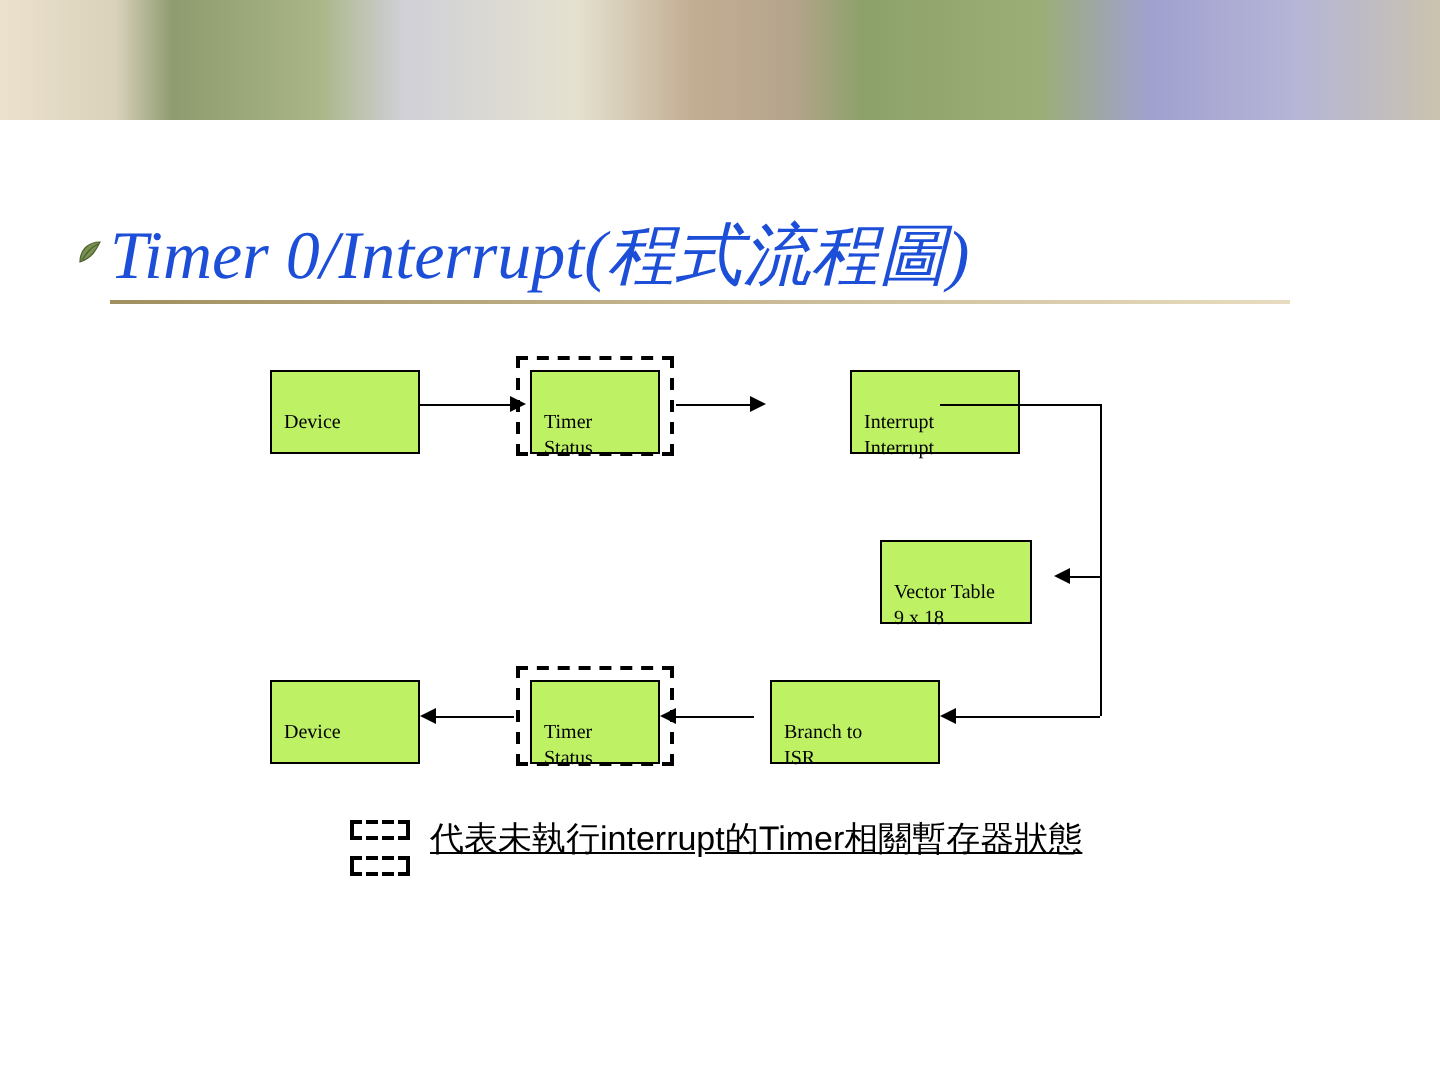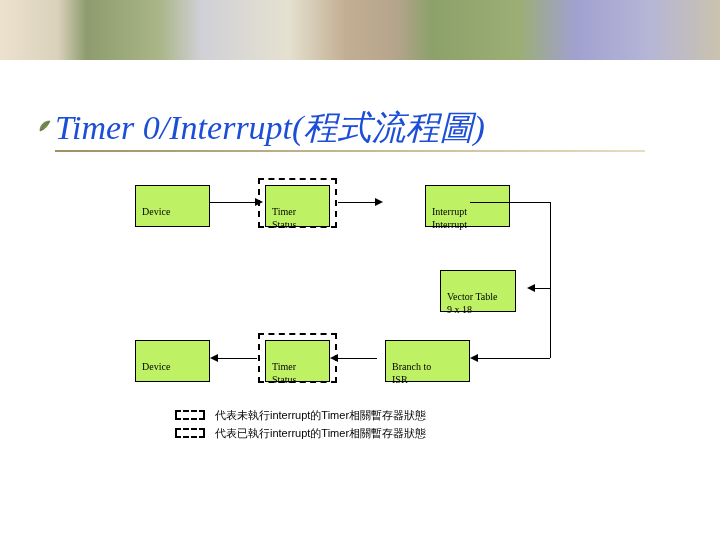--- a/index.html
+++ b/index.html
@@ -79,22 +79,23 @@
     border-left: 8px solid #000;
   }
   .arrow-left {
     border-top: 4px solid transparent;
     border-bottom: 4px solid transparent;
     border-right: 8px solid #000;
   }
   .legend {
     position: absolute;
     font-family: Arial, "Microsoft JhengHei", sans-serif;
-    font-size: 11px;
+    font-size: 17px;
     color: #000;
+    text-decoration: underline;
   }
   .legend-swatch {
     position: absolute;
     border: 2px dashed #000;
     width: 30px; height: 10px;
   }
   .bullet {
     position: absolute;
     width: 14px; height: 14px;
   }
@@ -172,15 +173,14 @@
   <div class="arrow-line" style="left:338px; top:188px; width:39px; height:1px;"></div>
   <div class="arrow-head arrow-left" style="left:330px; top:184px;"></div>
 
   <div class="arrow-line" style="left:218px; top:188px; width:39px; height:1px;"></div>
   <div class="arrow-head arrow-left" style="left:210px; top:184px;"></div>
 
   <div class="legend-swatch" style="left:175px; top:240px;"></div>
   <div class="legend" style="left:215px; top:238px;">代表未執行interrupt的Timer相關暫存器狀態</div>
 
   <div class="legend-swatch" style="left:175px; top:258px;"></div>
-  <div class="legend" style="left:215px; top:256px;">代表已執行interrupt的Timer相關暫存器狀態</div>
 
 </div>
 
 </body></html>

